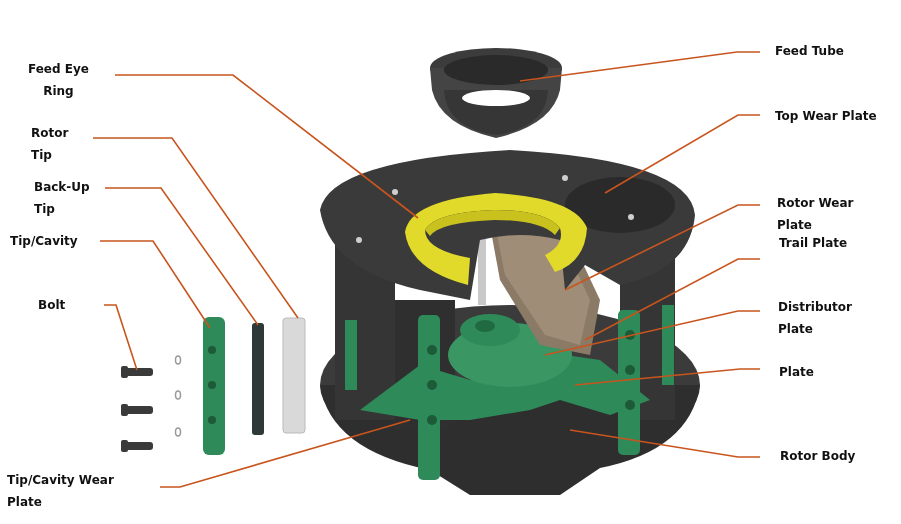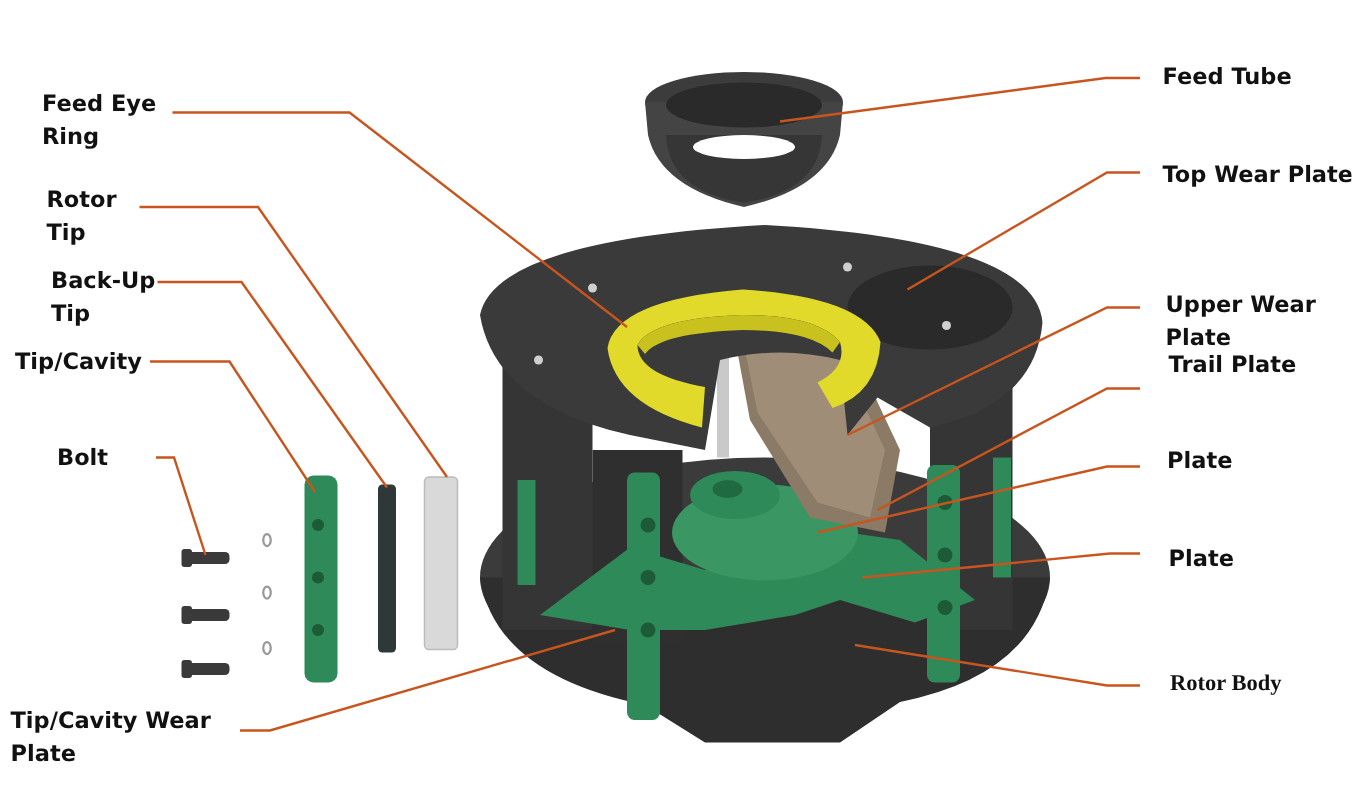--- a/index.html
+++ b/index.html
@@ -1,17 +1,17 @@
 <!DOCTYPE html>
 <html><head>
 <meta charset="utf-8">
 <style>
   html, body { margin:0; padding:0; background:#ffffff; }
   body { width:901px; height:524px; position:relative; overflow:hidden; font-family:"DejaVu Sans", sans-serif; }
-  .label { position:absolute; font-weight:bold; font-size:15px; line-height:22px; color:#111; white-space:nowrap; }
+  .label { position:absolute; font-weight:bold; font-size:12px; line-height:22px; color:#111; white-space:nowrap; }
   svg.scene { position:absolute; left:0; top:0; }
 </style>
 </head>
 <body>
 
 <svg class="scene" width="901" height="524" viewBox="0 0 901 524">
 
   <g>
     <ellipse cx="496" cy="68" rx="66" ry="20" fill="#3c3c3c"></ellipse>
     <path d="M430 68 L432 90 Q440 125 496 138 Q552 125 560 90 L562 68 Z" fill="#444"></path>
@@ -109,21 +109,21 @@
     <polyline points="520,81 737,52 760,52"></polyline>
     <polyline points="605,193 738,115 760,115"></polyline>
     <polyline points="565,290 738,205 760,205"></polyline>
     <polyline points="585,340 738,259 760,259"></polyline>
     <polyline points="545,355 738,311 760,311"></polyline>
     <polyline points="575,385 740,369 760,369"></polyline>
     <polyline points="570,430 738,457 760,457"></polyline>
   </g>
 </svg>
 
-<div class="label" style="left:28px;top:58px;">
+<div class="label" style="left:28px;top:58px;text-align:center;">
     <div>Feed Eye</div>
     <div>Ring</div>
   </div>
 <div class="label" style="left:31px;top:122px;">
     <div>Rotor</div>
     <div>Tip</div>
   </div>
 <div class="label" style="left:34px;top:176px;">
     <div>Back-Up</div>
     <div>Tip</div>
@@ -139,27 +139,28 @@
     <div>Plate</div>
   </div>
 
 <div class="label" style="left:775px;top:40px;">
     <div>Feed Tube</div>
   </div>
 <div class="label" style="left:775px;top:105px;">
     <div>Top Wear Plate</div>
   </div>
 <div class="label" style="left:777px;top:192px;">
-    <div>Upper Wear</div>
+    <div>Rotor Wear</div>
     <div>Plate</div>
   </div>
 <div class="label" style="left:779px;top:232px;">
     <div>Trail Plate</div>
   </div>
 <div class="label" style="left:778px;top:296px;">
+    <div>Distributor</div>
     <div>Plate</div>
   </div>
 <div class="label" style="left:779px;top:361px;">
     <div>Plate</div>
   </div>
-<div class="label" style="left:780px;top:445px;font-family:Liberation Serif, serif;">
+<div class="label" style="left:780px;top:445px;">
     <div>Rotor Body</div>
   </div>
 
 </body></html>

